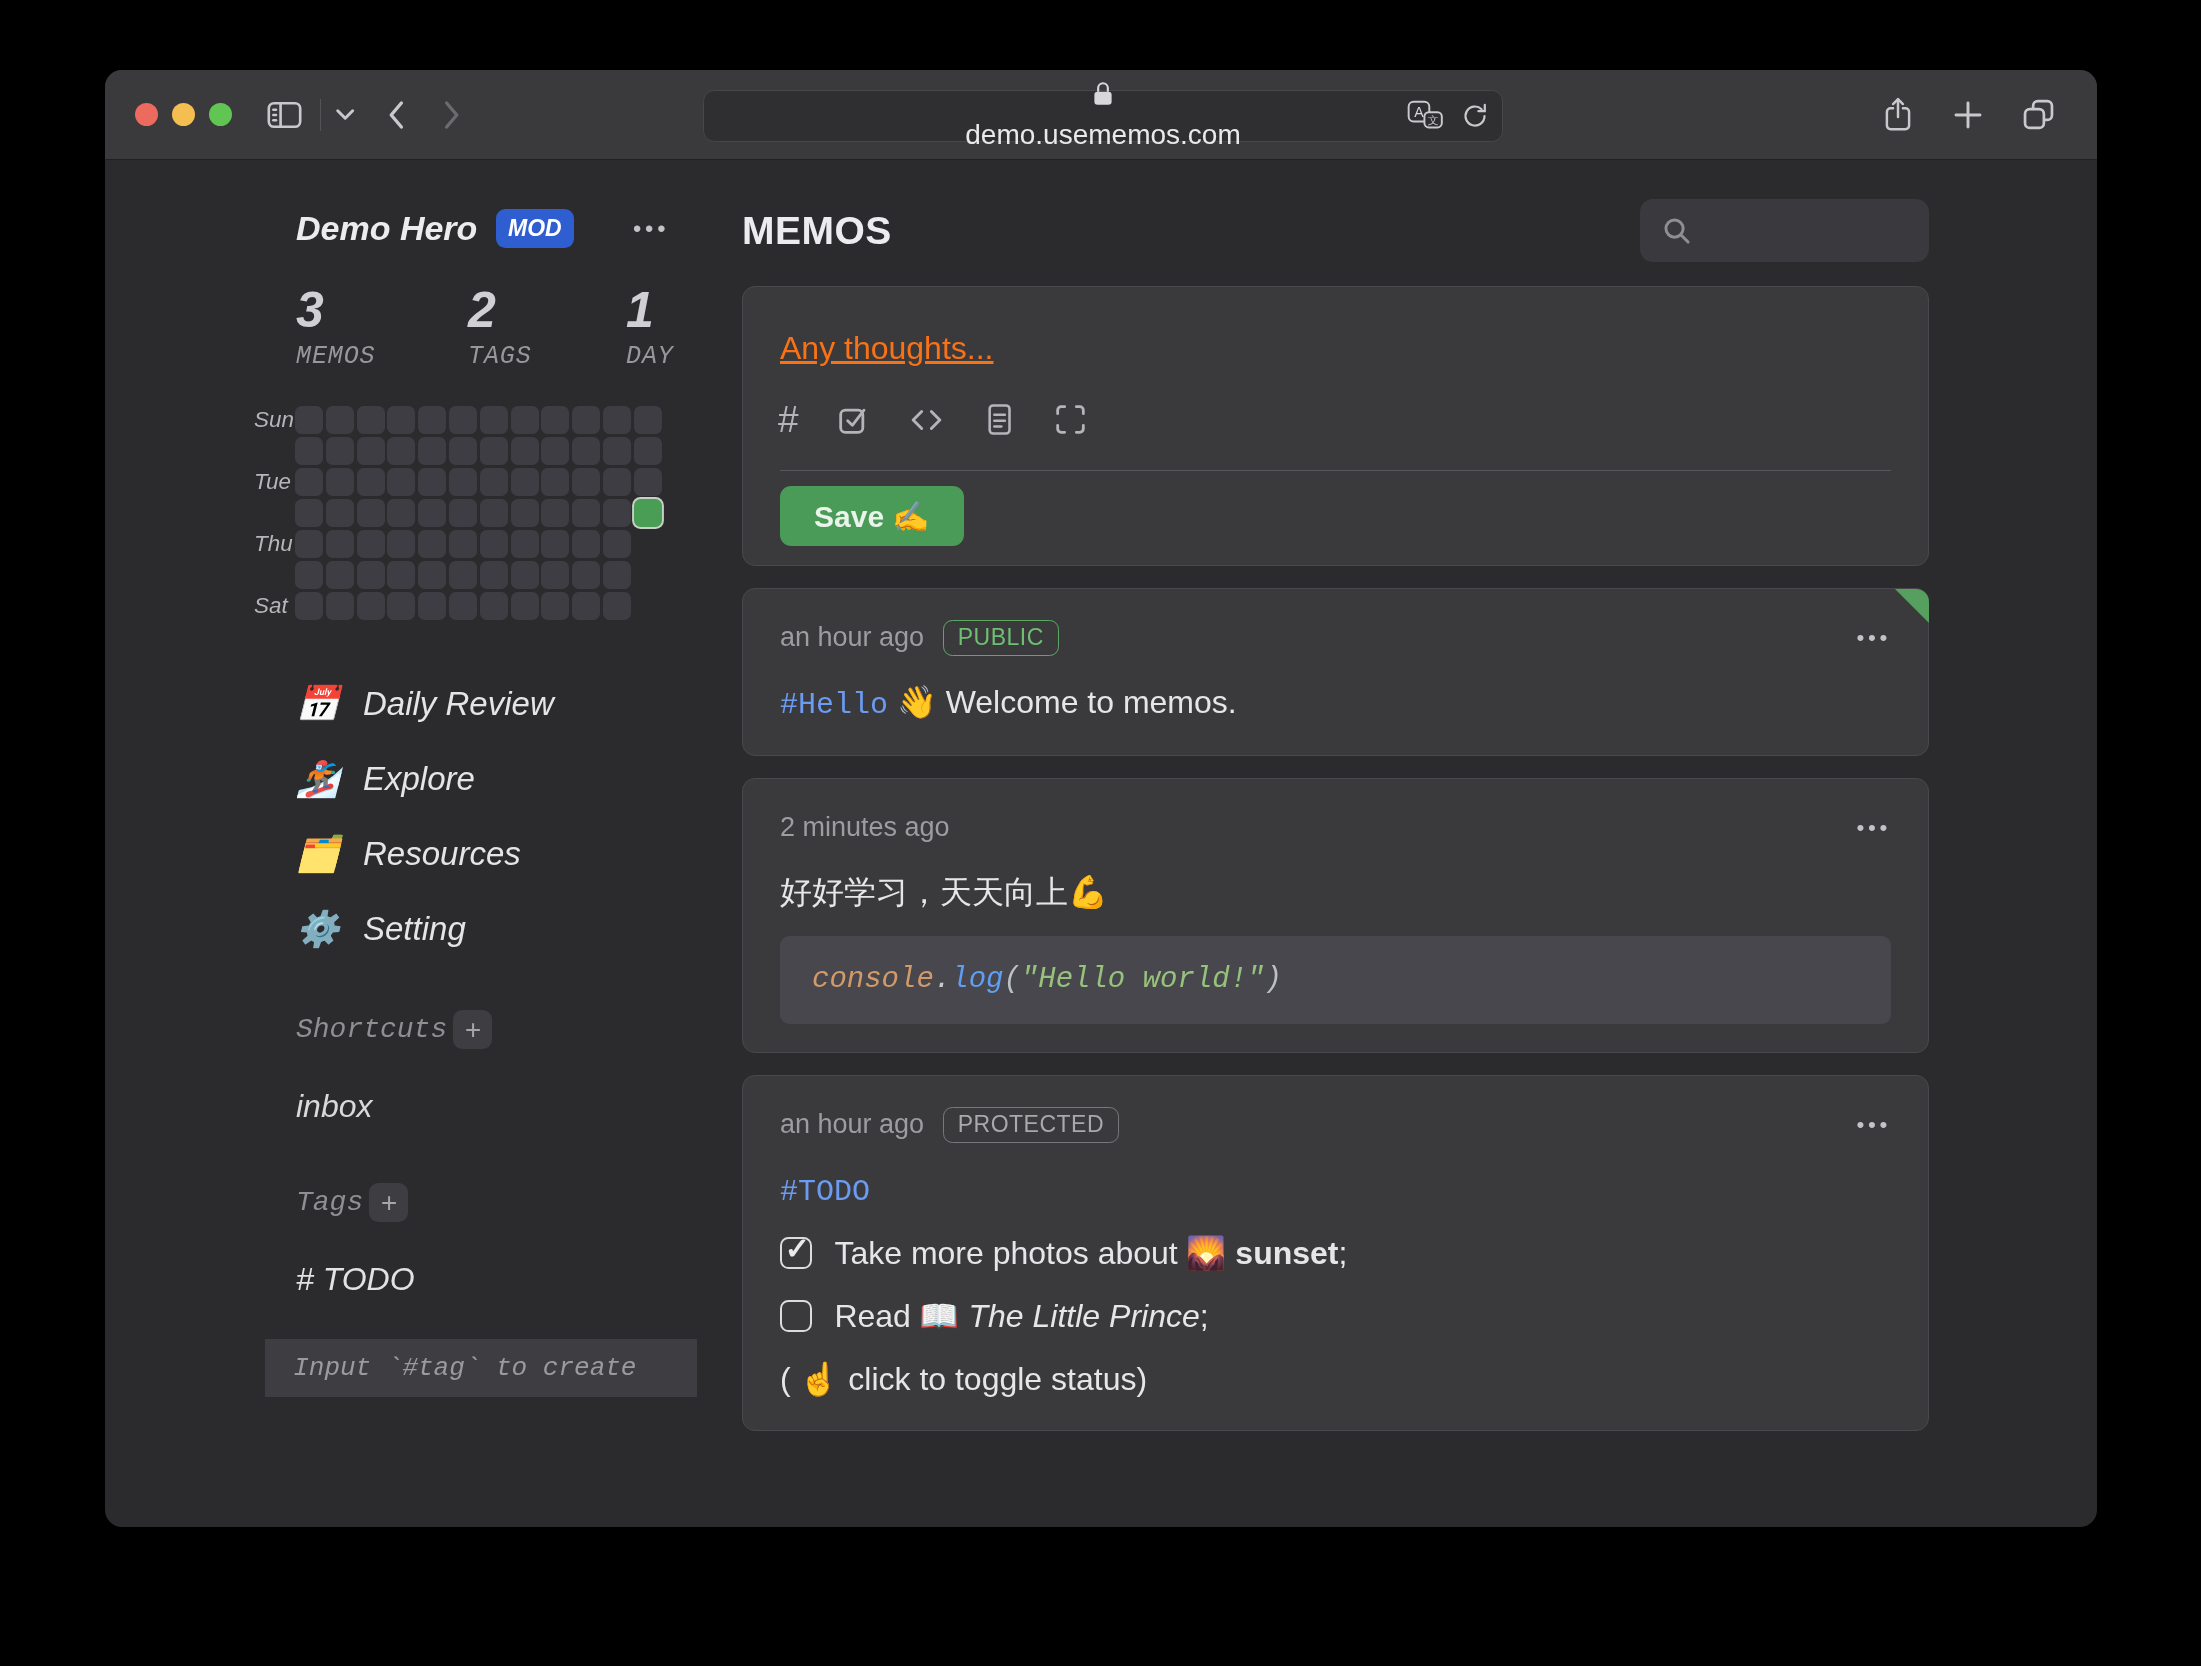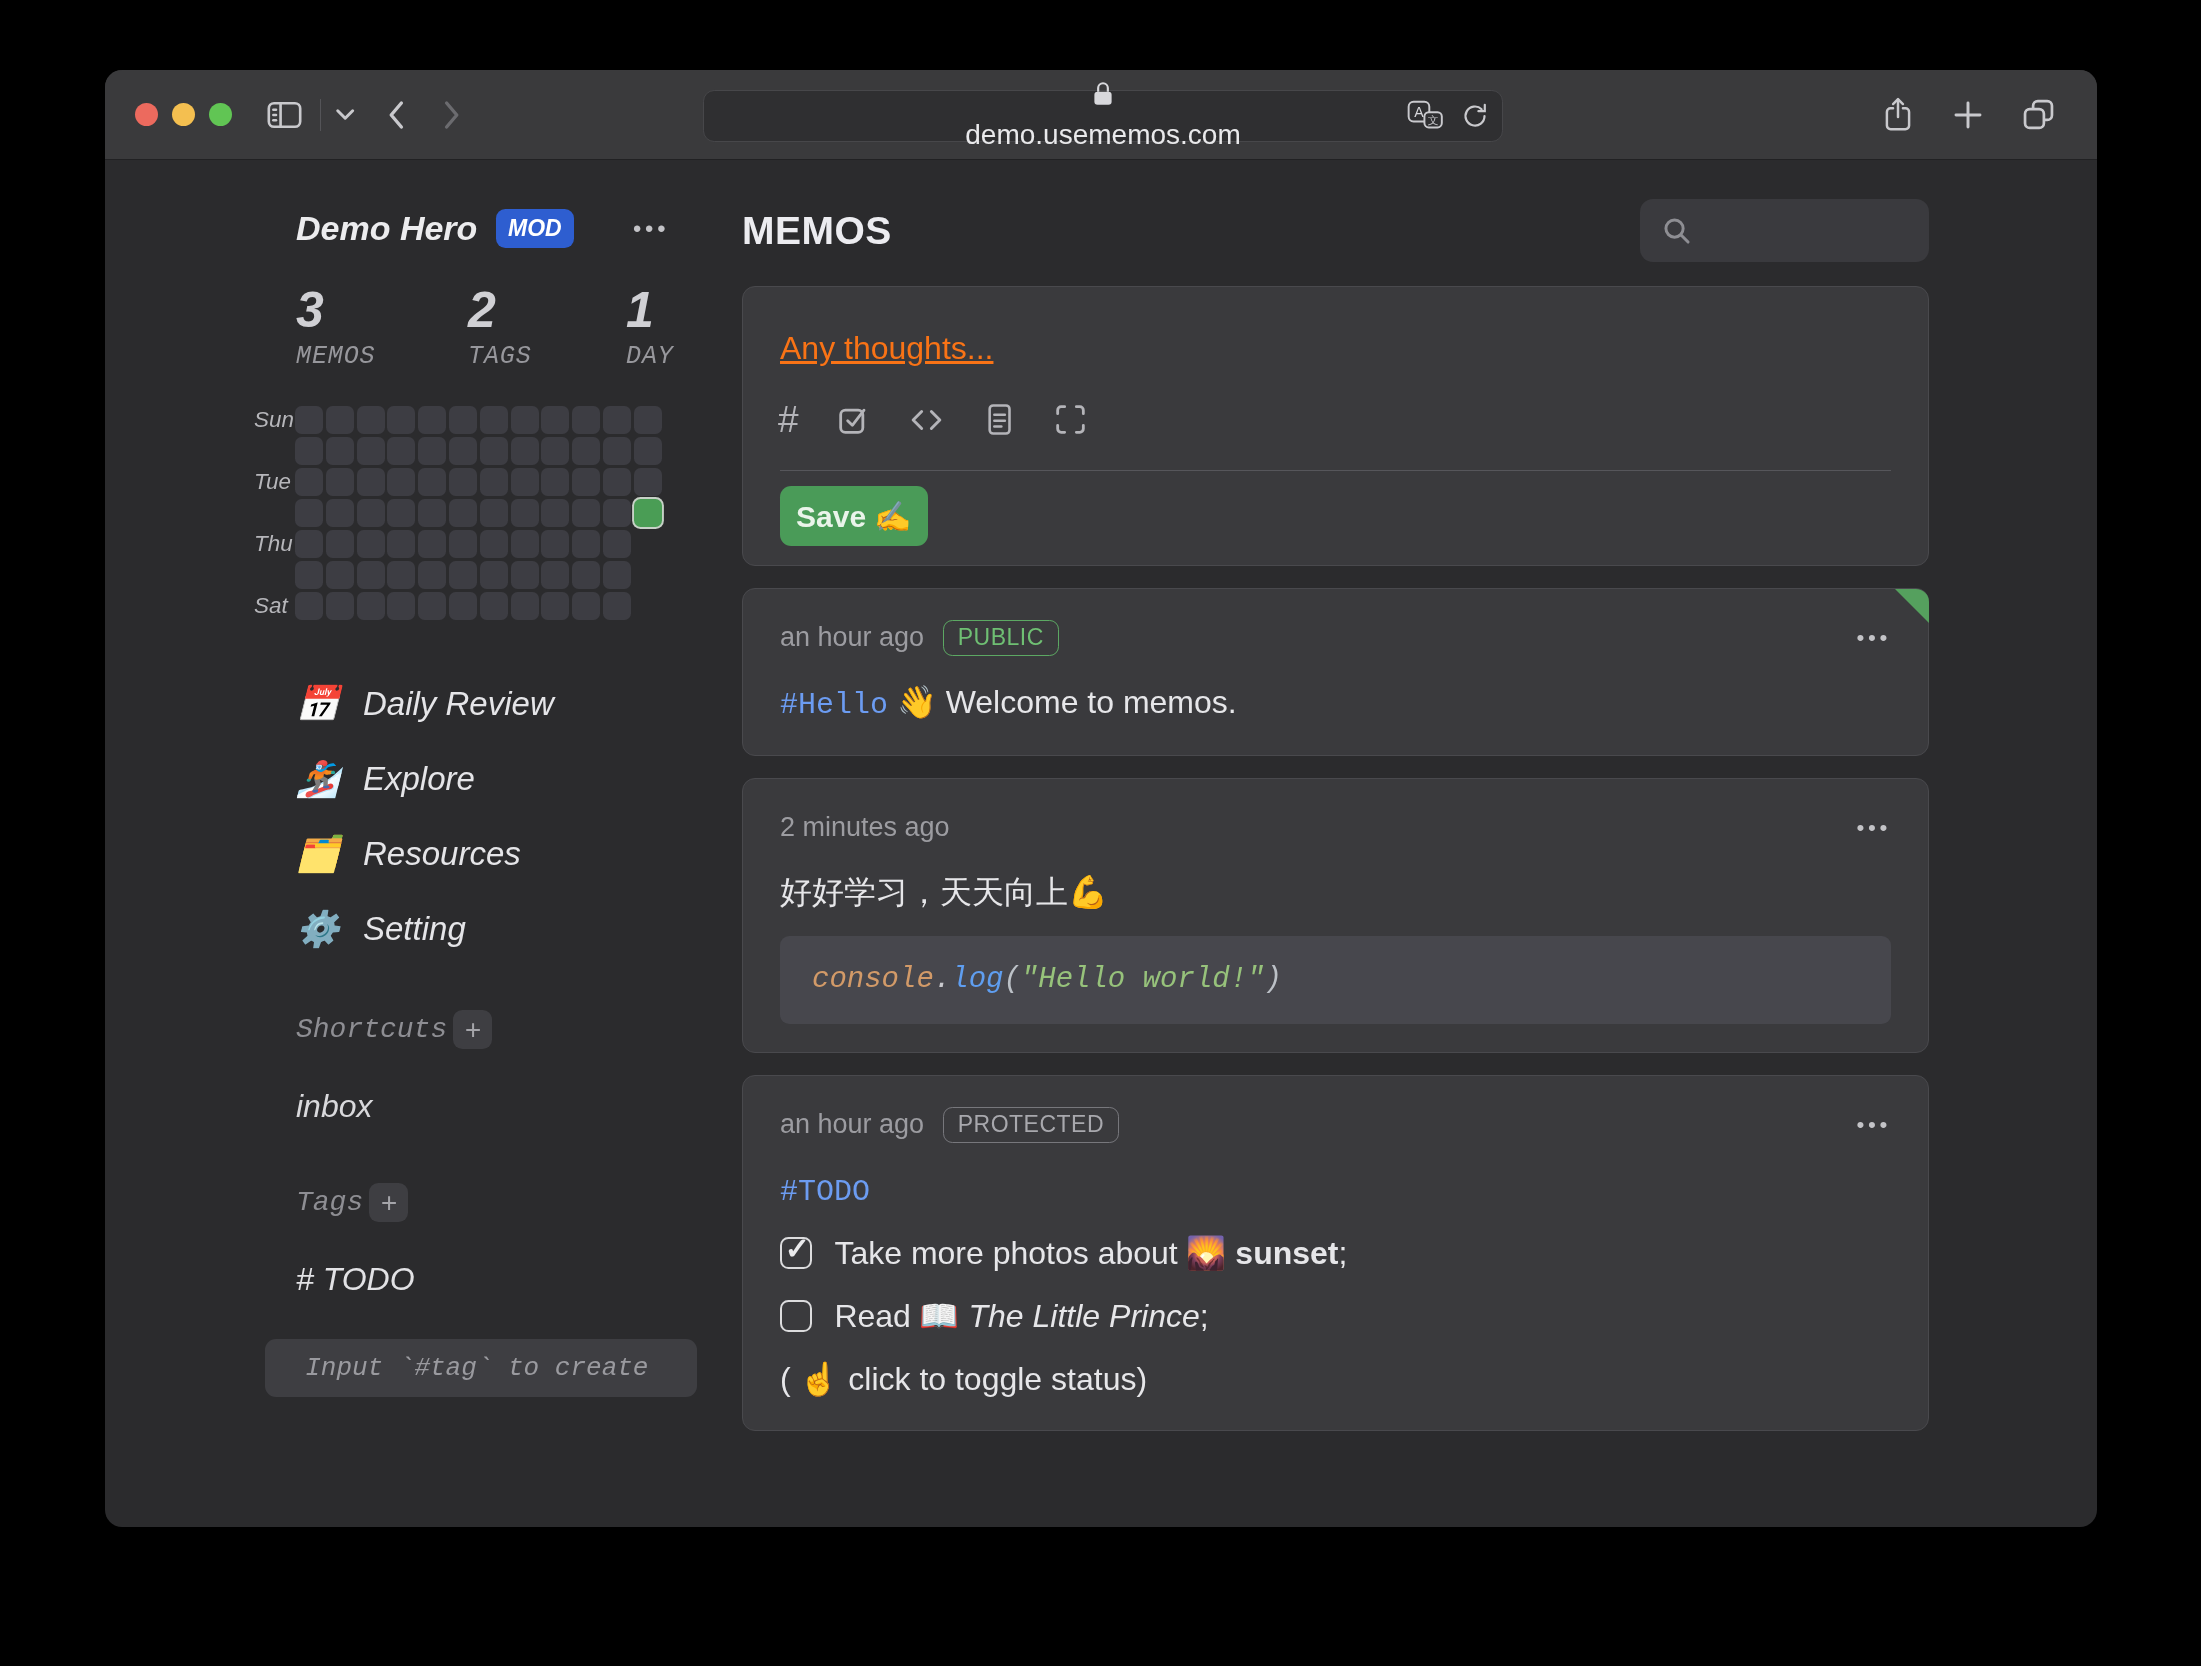--- a/index.html
+++ b/index.html
@@ -57,41 +57,41 @@
   .nav-icon { font-size:35px; width:43px; text-align:center; }
 
   .section-head { display:flex; align-items:center; gap:6px; margin-top:41px;
                   font-family:"Liberation Mono",monospace; font-size:28px; color:#8e8e93; height:43px; }
   .plus-btn { width:39px; height:39px; border-radius:9.3px; background:#3e3e42; color:#a5a5aa;
               font-size:28px; line-height:39px; text-align:center; font-family:"Liberation Sans",sans-serif; }
   .shortcut-item { margin-top:37px; font-size:32px; color:#d9d9dc; height:41px; }
   .tags-head { margin-top:52px; }
   .tag-item { margin-top:37px; font-size:32px; color:#e2e2e5; height:41px; }
   .tag-input { margin-left:11.2px; margin-top:37px; width:432px; height:58px; background:#3e3e42;
-               border-radius:11px; display:flex; align-items:center; padding-left:40px;
+               border-radius:0; display:flex; align-items:center; padding-left:28px;
                font-family:"Liberation Mono",monospace; font-size:26px; color:#9a9a9f; }
 
   
   .main-header { display:flex; justify-content:space-between; align-items:center; height:63px; }
   .page-title { font-size:39px; font-weight:700; color:#ececf0; letter-spacing:0.5px; }
   .searchbox { width:289px; height:63px; background:#3a3a3e; border-radius:13px;
                display:flex; align-items:center; padding-left:20.5px; color:#8e8e93; }
 
   .card { background:#3a3a3d; border:0.9px solid #49494d; border-radius:13px; width:1187px; }
 
   .editor { margin-top:24px; height:280px; position:relative; padding:0 37px; }
   .placeholder { position:absolute; left:37px; top:43px; font-size:32px; color:#f97316;text-decoration:underline; }
   .editor-icons { position:absolute; left:35px; top:114px; display:flex; align-items:center; gap:37px; color:#b4b4b9; }
   .glyph-hash { font-size:37px; line-height:37px; }
   .editor-divider { position:absolute; left:37px; right:37px; top:183px; height:0.9px; background:#56565b; }
   .editor-bottom { position:absolute; left:37px; right:37px; top:198px; height:62px;
                    display:flex; justify-content:space-between; align-items:center; }
   .pill { height:60px; padding:0 22.4px 0 26px; border:0.9px solid #5a5a5f; border-radius:31px;
           color:#d6d6da; font-size:29px; display:flex; align-items:center; gap:11.2px; }
-  .save-btn { height:60px; padding:0 16px; background:#4a9b58; border-radius:11.2px; color:#eaf4ea;
+  .save-btn { height:60px; padding:0 34px; background:#4a9b58; border-radius:11.2px; color:#eaf4ea;
               font-size:30px; font-weight:600; display:flex; align-items:center; }
 
   .memo-card { position:relative; margin-top:22.4px; padding:28px 37px 28px 37px; }
   .fold { position:absolute; top:-0.9px; right:-0.9px; width:0; height:0;
           border-top:34px solid #55a05e; border-left:34px solid transparent;
           border-top-right-radius:13px; }
   .memo-head { display:flex; align-items:center; gap:18.6px; color:#9c9ca1; font-size:27px; height:41px; }
   .badge { font-size:23px; padding:3.7px 14px; border-radius:9.3px; border:1.9px solid; letter-spacing:0.5px; }
   .badge.public { color:#6fbf73; border-color:#5ca863; }
   .badge.protected { color:#a8a8ad; border-color:#77777c; }

